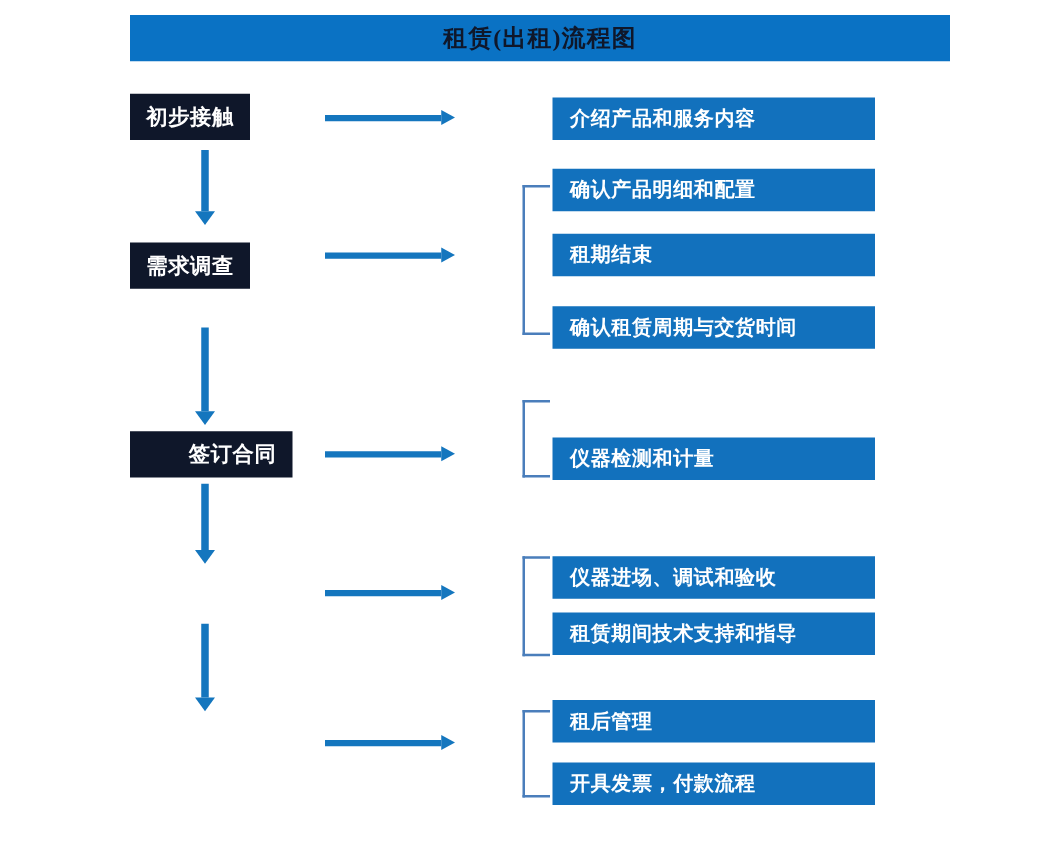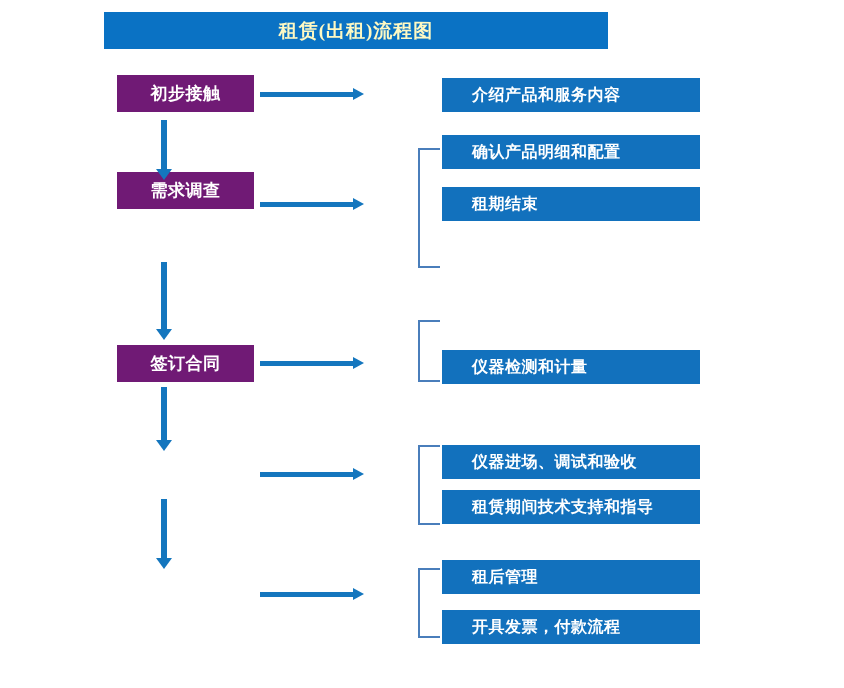--- a/index.html
+++ b/index.html
@@ -21,61 +21,60 @@
     top: 0;
     width: 844px;
     height: 688px;
   }
 
   
   .title-banner {
     position: absolute;
     left: 104px;
     top: 12px;
-    width: 504px;
+    width: 656px;
     height: 37px;
     background: #0A72C4;
-    color: #fef9c3;
+    color: #0f172a;
     display: flex;
     align-items: center;
     justify-content: center;
     font-size: 19px;
     font-weight: bold;
     letter-spacing: 1px;
     text-align: center;
   }
 
   
   .stage-box {
     position: absolute;
     left: 104px;
-    width: 137px;
+    width: 96px;
     height: 37px;
-    background: #701a75;
+    background: #0f172a;
     color: #ffffff;
     display: flex;
     align-items: center;
     justify-content: center;
     font-size: 17px;
     font-weight: bold;
     letter-spacing: 0.5px;
-    margin-left: 13px;
   }
 
   
   .detail-box {
     position: absolute;
     left: 442px;
     width: 258px;
     height: 34px;
     background: #1271BD;
     color: #ffffff;
     display: flex;
     align-items: center;
-    padding-left: 30px;
+    padding-left: 14px;
     box-sizing: border-box;
     font-size: 16px;
     font-weight: bold;
     letter-spacing: 0.5px;
   }
 
   
   .h-arrow {
     position: absolute;
     height: 12px;
@@ -131,23 +130,23 @@
 </style>
 </head>
 <body>
 
 <div id="canvas">
 
   <div class="title-banner">租赁(出租)流程图</div>
 
   <div class="stage-box" style="top:75px;">初步接触</div>
 
-  <div class="stage-box" style="top:172px;">需求调查</div>
-
-  <div class="stage-box" style="top:345px;">签订合同</div>
+  <div class="stage-box" style="top:194px;">需求调查</div>
+
+  <div class="stage-box" style="top:345px;padding-left:34px;">签订合同</div>
 
 
 
   <div class="v-arrow" style="left:156px; top:120px; height:60px;">
     <div class="shaft" style="height:49px;"></div>
     <div class="head" style="top:49px;"></div>
   </div>
 
   <div class="v-arrow" style="left:156px; top:262px; height:78px;">
     <div class="shaft" style="height:67px;"></div>
@@ -196,20 +195,21 @@
   <div class="bracket" style="left:418px; top:445px; height:80px;"></div>
 
   <div class="bracket" style="left:418px; top:568px; height:70px;"></div>
 
   <div class="detail-box" style="top:78px;">介绍产品和服务内容</div>
 
   <div class="detail-box" style="top:135px;">确认产品明细和配置</div>
 
   <div class="detail-box" style="top:187px;">租期结束</div>
 
+  <div class="detail-box" style="top:245px;">确认租赁周期与交货时间</div>
 
 
   <div class="detail-box" style="top:350px;">仪器检测和计量</div>
 
   <div class="detail-box" style="top:423px;margin-top:22px;">仪器进场、调试和验收</div>
 
   <div class="detail-box" style="top:490px;">租赁期间技术支持和指导</div>
 
   <div class="detail-box" style="top:560px;">租后管理</div>
 

